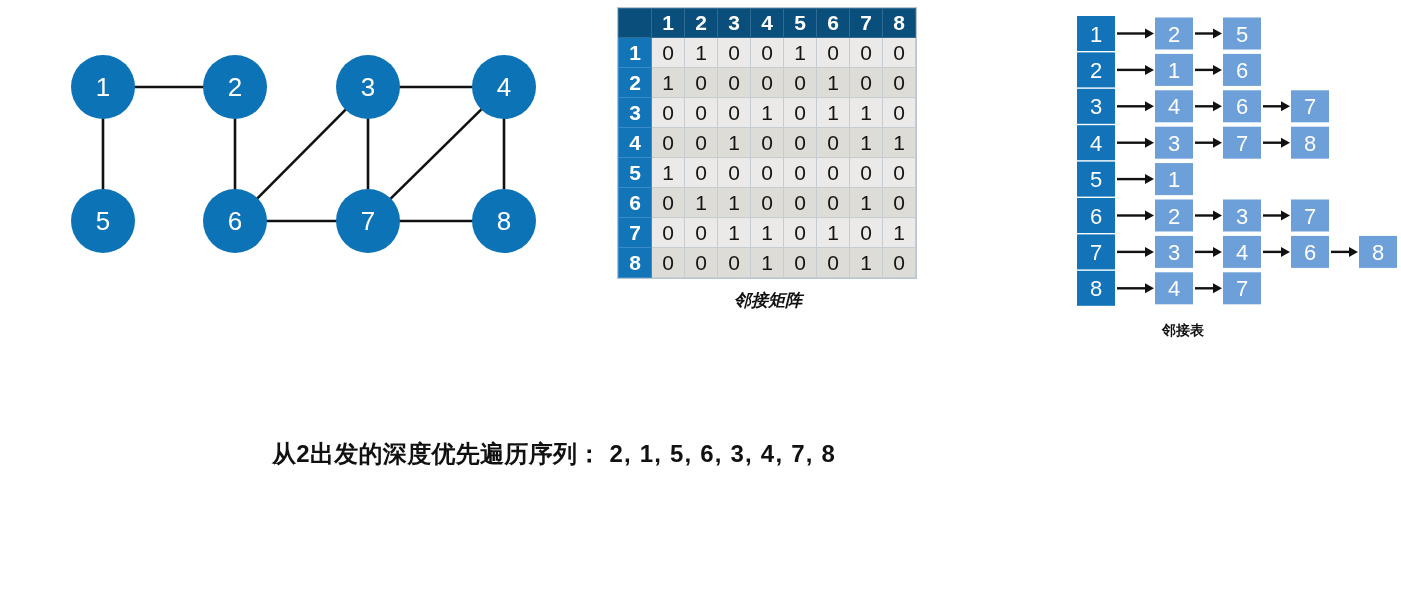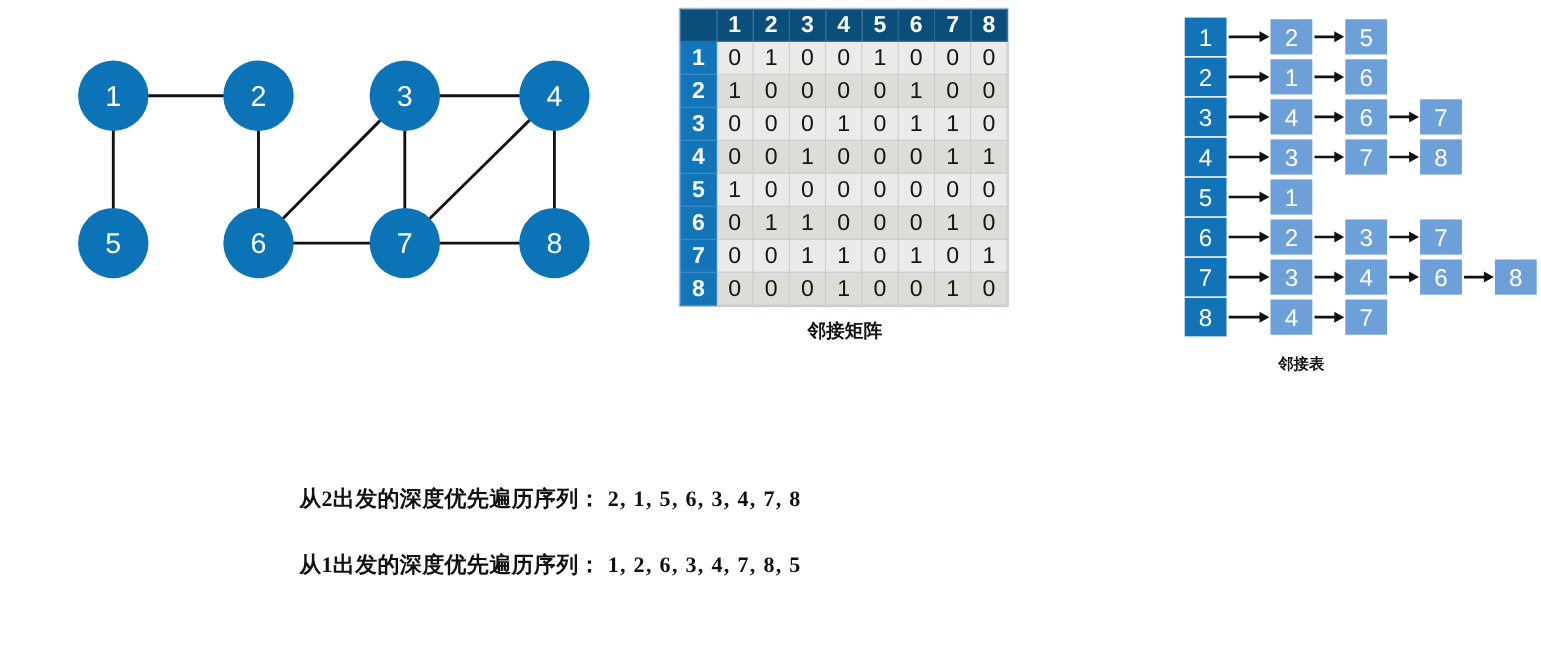--- a/index.html
+++ b/index.html
@@ -74,20 +74,21 @@
   table.matrix tbody tr.odd td { background: #ebeae8; }
   table.matrix tbody tr.even td { background: #dedcd6; }
 
   .panel-caption {
     text-align: center;
     font-size: 17px;
     font-weight: bold;
     color: #111111;
     margin-top: 11px;
     font-family: "DejaVu Sans", "Liberation Sans", sans-serif;
+    font-style: italic;
   }
 
   
   #list-panel {
     position: absolute;
     left: 1075px;
     top: 10px;
     width: 326px;
   }
   #list-svg { display: block; }
@@ -104,27 +105,27 @@
   }
 
   
   #dfs-block {
     position: absolute;
     left: 272px;
     top: 424px;
     width: 800px;
   }
   .dfs-line {
-    font-size: 20px;
+    font-size: 24px;
     font-weight: bold;
     color: #111111;
     height: 60px;
     line-height: 60px;
     white-space: nowrap;
-    font-family: Liberation Serif, serif;
+    font-family: Liberation Sans, sans-serif;
     letter-spacing: 0.3px;
   }
   .dfs-seq { letter-spacing: 1.2px; }
 </style>
 </head>
 <body>
 
 <div id="graph-panel">
   <svg id="graph-svg" width="600" height="320" viewBox="0 0 600 320">
     <g id="graph-edges">
@@ -484,14 +485,13 @@
           <rect x="148" y="262.29999999999995" width="38" height="32" fill="#6d9fd8"></rect>
           <text x="167" y="286.29999999999995" text-anchor="middle" fill="#ffffff" font-size="22" font-family="&quot;Liberation Sans&quot;, sans-serif">7</text>
         </g>
       </g>
   </svg>
   <div id="list-caption">邻接表</div>
 </div>
 
 <div id="dfs-block">
     <div class="dfs-line"><span class="dfs-label">从2出发的深度优先遍历序列：</span><span class="dfs-seq"> 2, 1, 5, 6, 3, 4, 7, 8</span></div>
-    <div class="dfs-line"><span class="dfs-label">从1出发的深度优先遍历序列：</span><span class="dfs-seq"> 1, 2, 6, 3, 4, 7, 8, 5</span></div>
   </div>
 
 </body></html>

